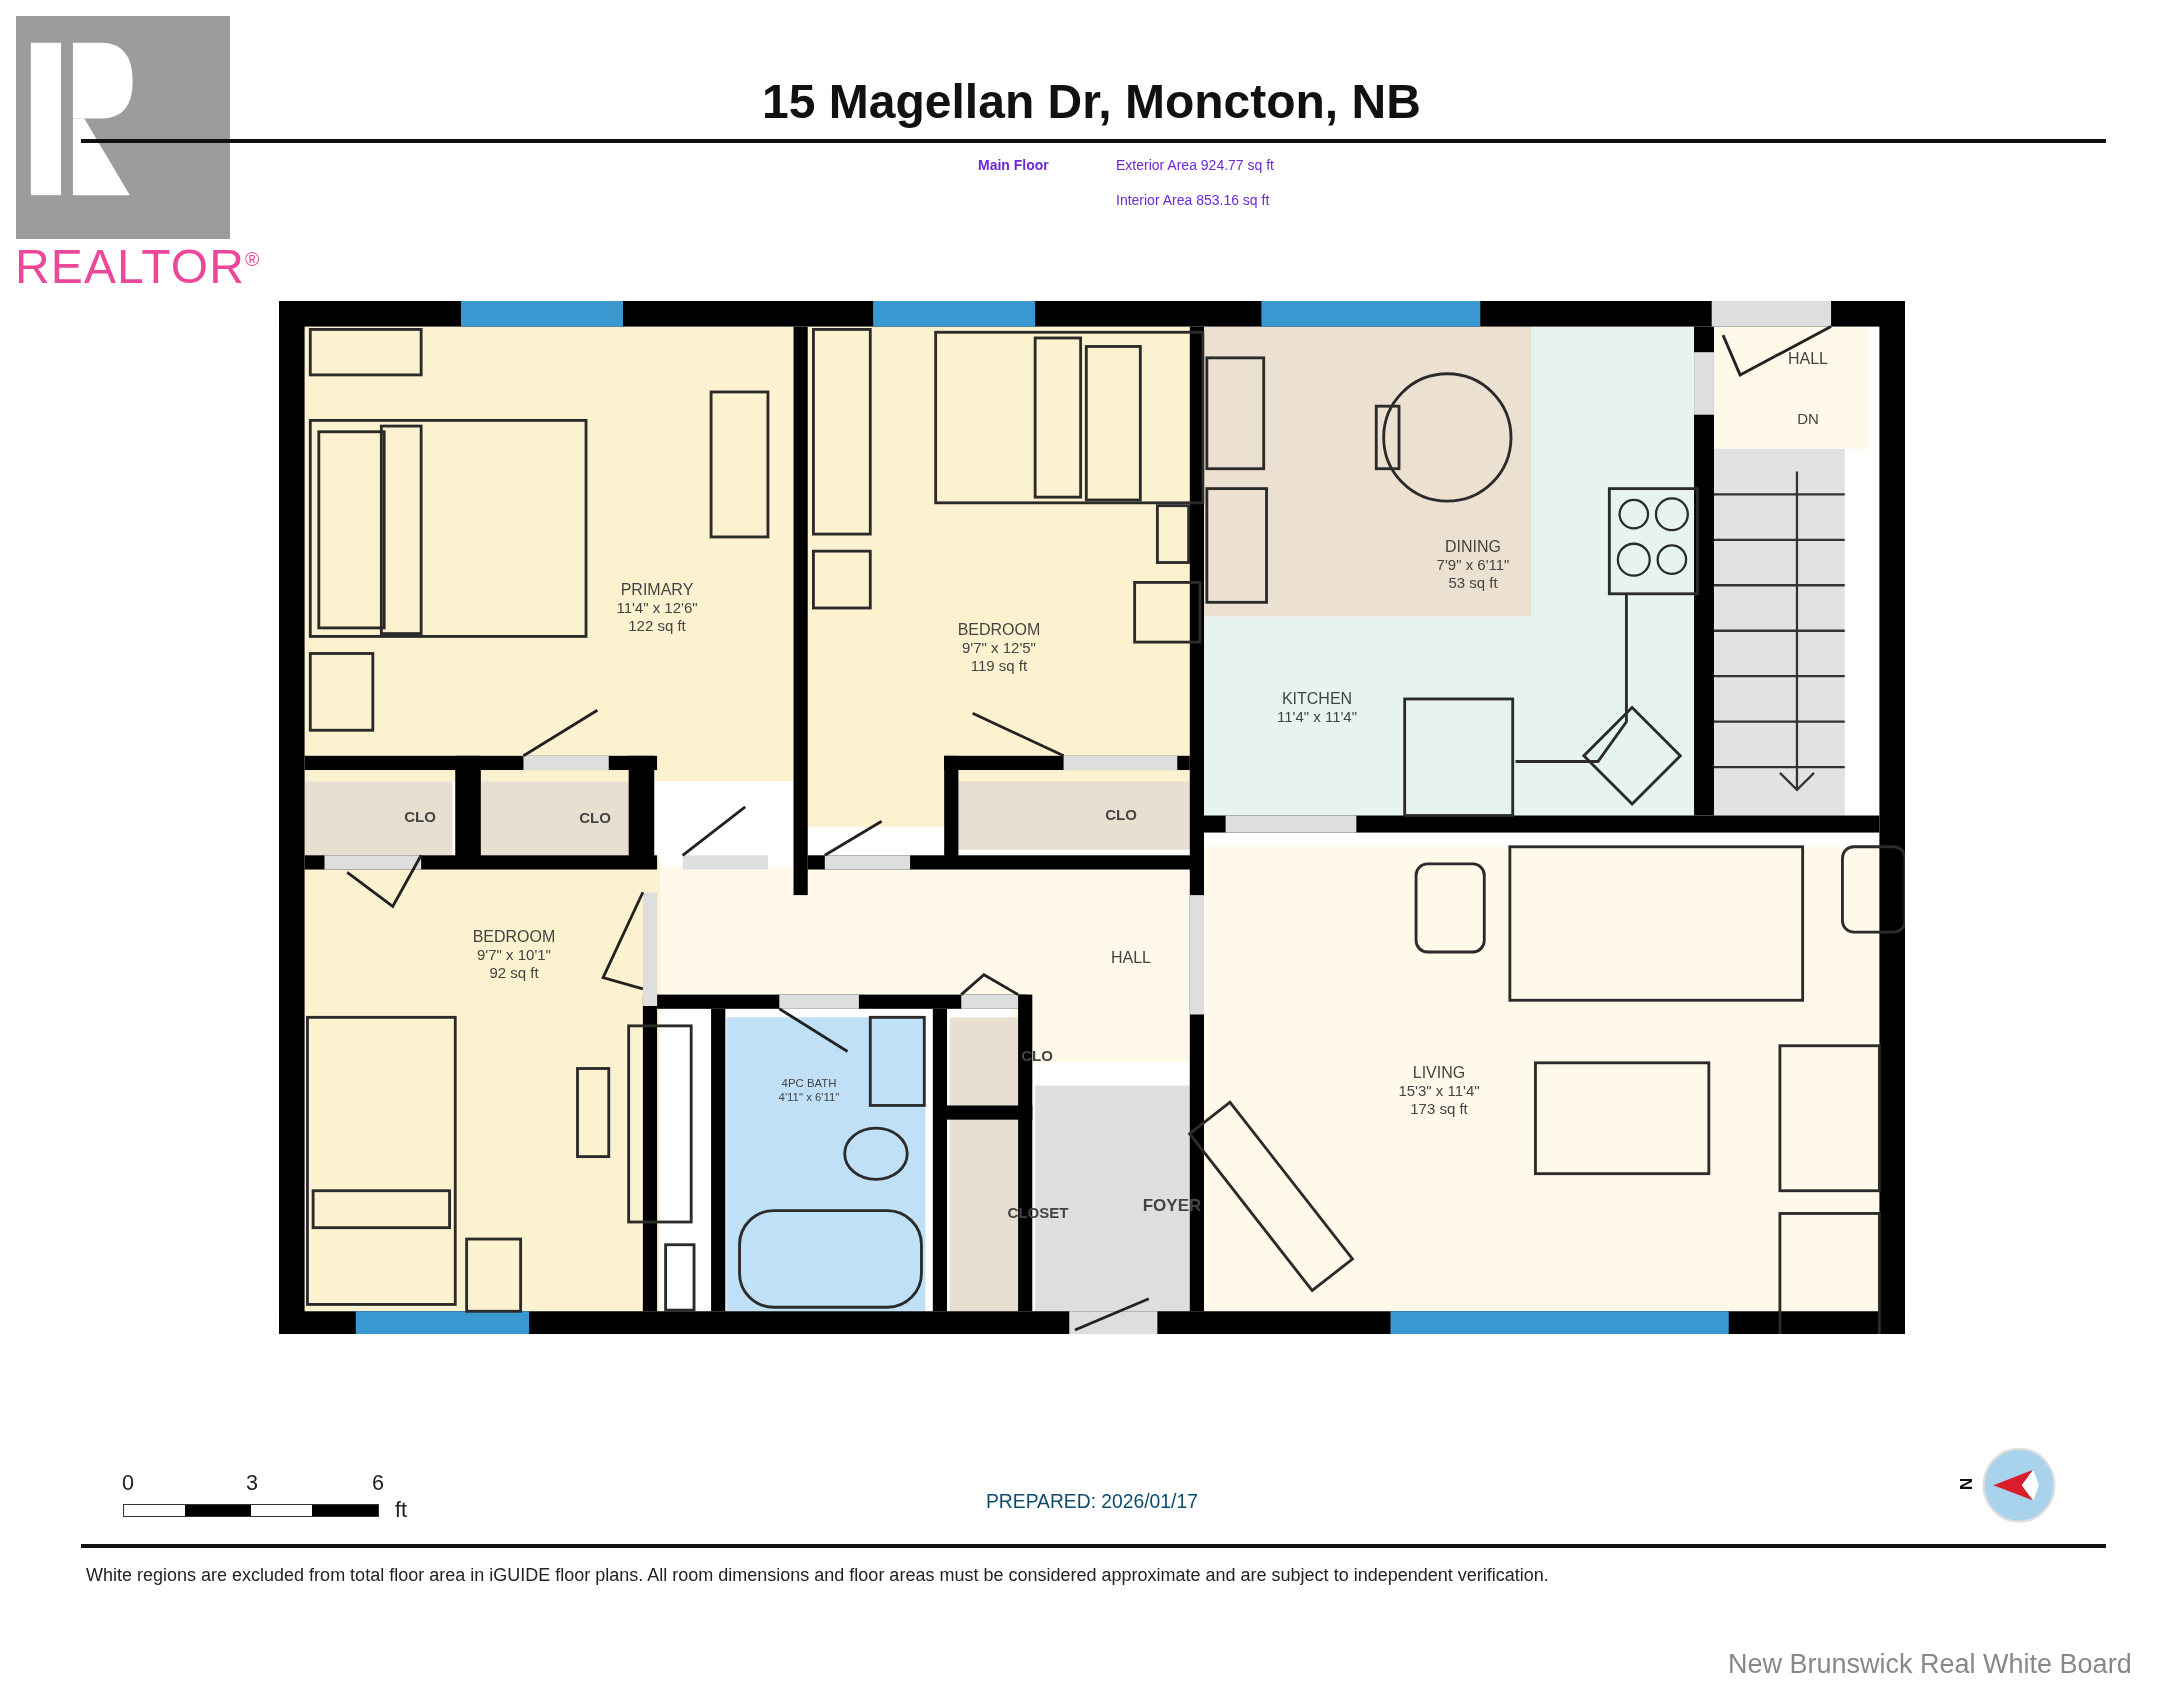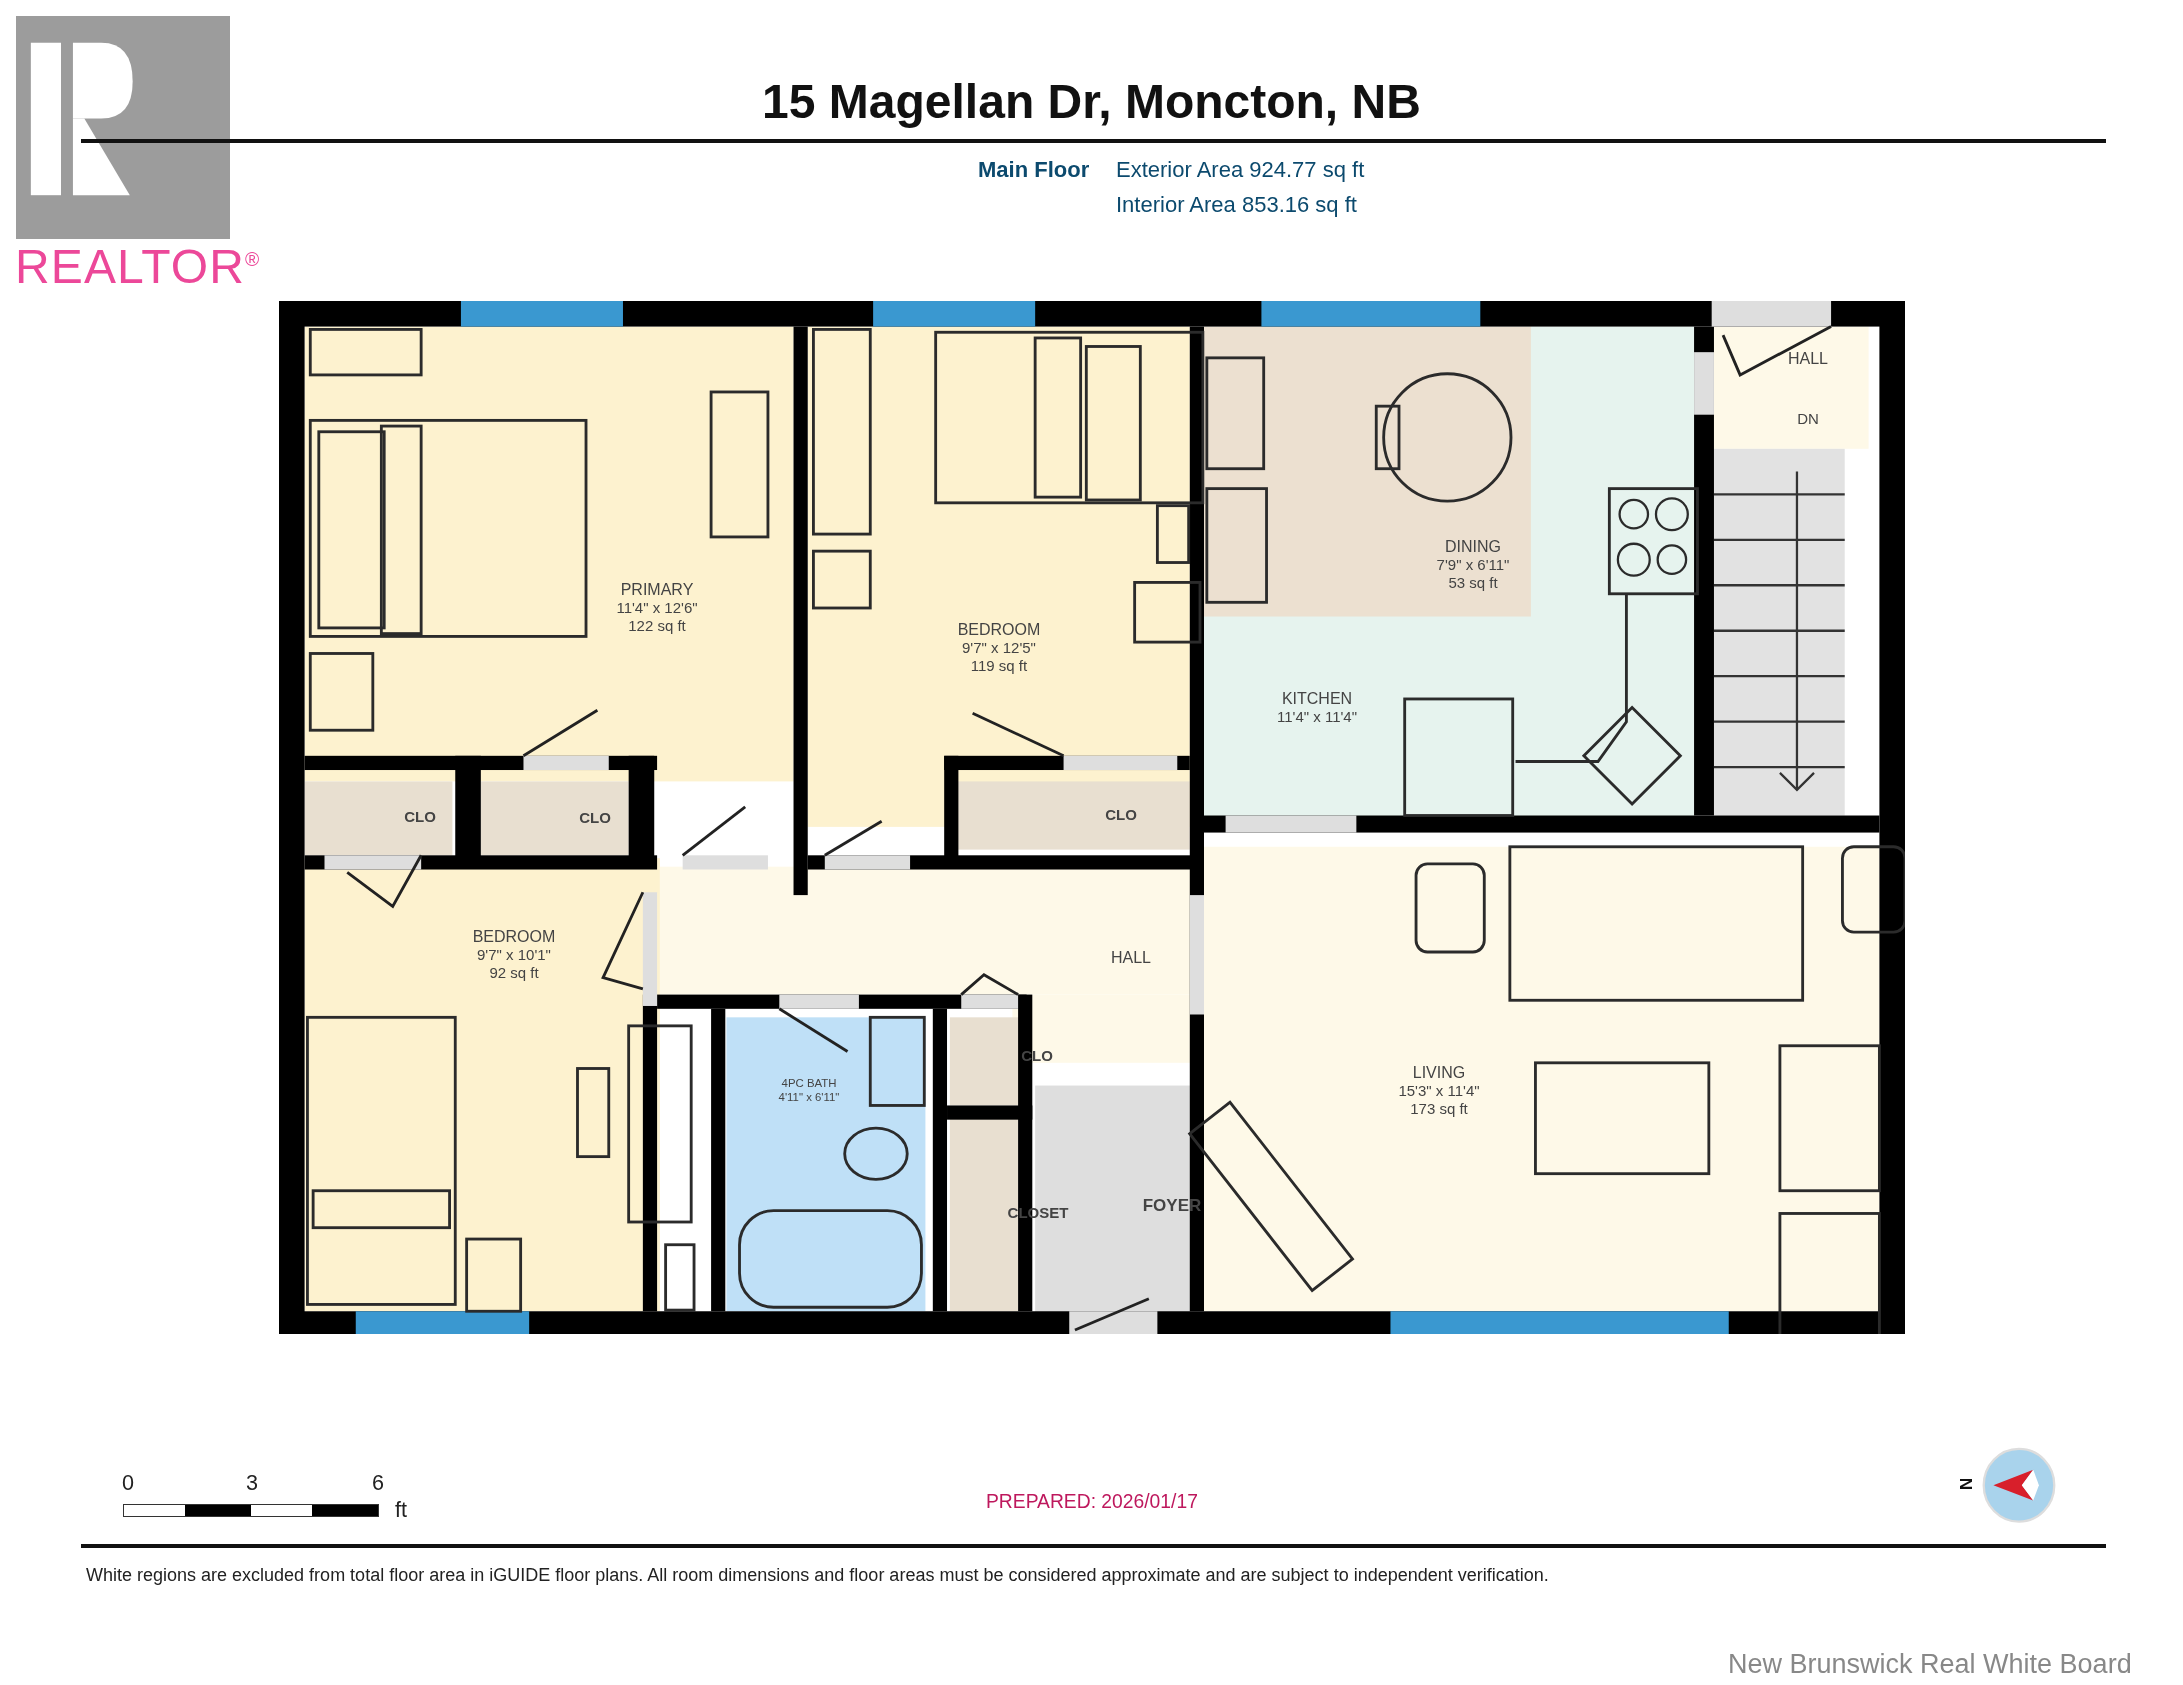--- a/index.html
+++ b/index.html
@@ -2,27 +2,27 @@
 <html style="font-size:9px"><head>
 <meta charset="utf-8">
 <style>
   html,body{margin:0;padding:0;background:#fff;}
   body{width:2183px;height:1685px;position:relative;overflow:hidden;font-family:"Liberation Sans",sans-serif;color:#111;}
   .abs{position:absolute;}
   .logo-box{left:16px;left:16px;top:16px;width:214px;height:223px;background:#9c9c9c;}
   .logo-text{left:15px;top:239px;font-size:48px;letter-spacing:1.1px;color:#ec4899;font-weight:300;}
   .title{left:0;width:2183px;top:74px;text-align:center;font-size:48px;font-weight:bold;}
   .rule{background:#111;height:4px;}
-  .meta{font-size:22px;color:#0c4a6e;}
+  .meta{font-size:14px;color:#6d28d9;}
   .plan{left:279px;top:301px;width:1626px;height:1033px;}
   .room-label{position:absolute;text-align:center;font-size:15px;color:#444;line-height:1.2;transform:translate(-50%,-50%);white-space:nowrap;}
   .room-label .nm{font-size:16px;}
   .small-label{position:absolute;font-size:17px;color:#444;font-weight:bold;transform:translate(-50%,-50%);margin-left:36px;}
   .disclaimer{left:86px;top:1565px;font-size:18px;color:#222;}
-  .prepared{left:986px;top:1491px;font-size:19.3px;color:#be185d;}
+  .prepared{left:986px;top:1491px;font-size:19.3px;color:#0c4a6e;}
   .nbreb{left:1728px;top:1649px;font-size:27px;color:#888;}
   .scale-lbl{font-size:21.6px;color:#222;}
 </style>
 </head>
 <body>
 
 <div class="abs logo-box">
   <svg width="214" height="223" viewBox="0 0 376 392">
     <rect x="26" y="47" width="53" height="268" fill="#fff"></rect>
     <path d="M100 47 H150 Q205 47 205 115 Q205 180 150 180 H100 Z" fill="#fff"></path>

